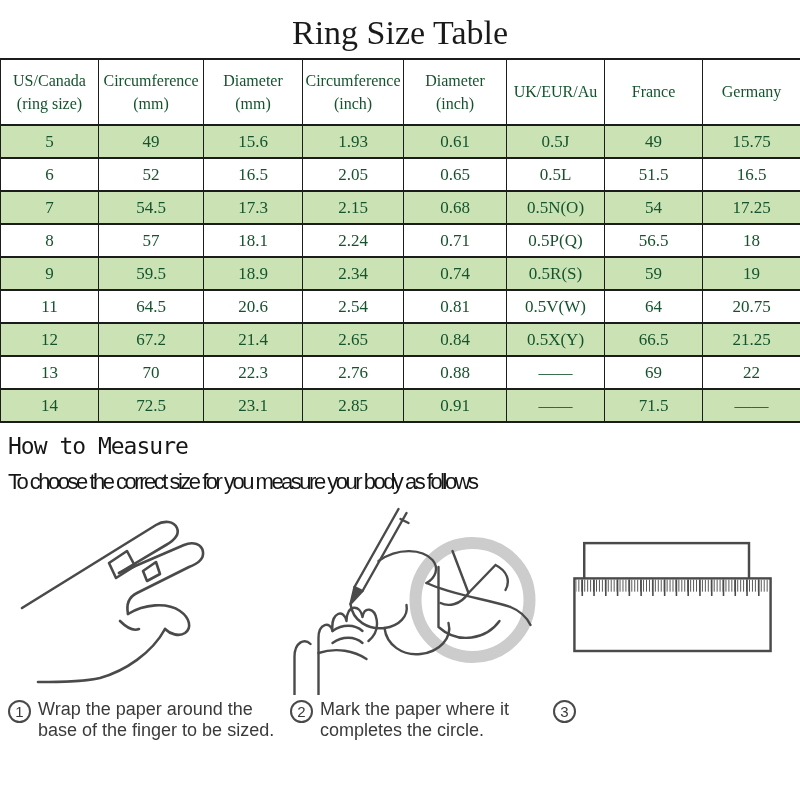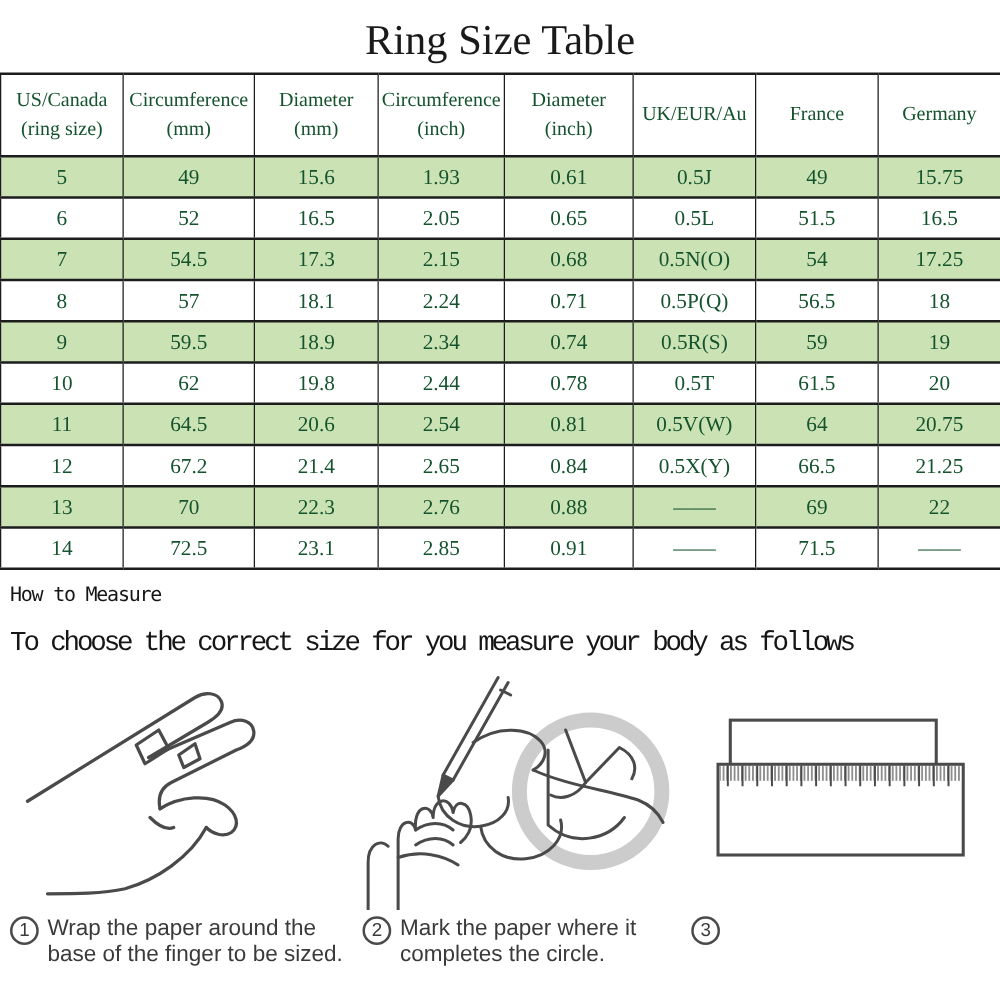--- a/index.html
+++ b/index.html
@@ -46,28 +46,28 @@
     padding: 0 2px;
     background: #ffffff;
   }
   table.ring-table tbody tr:nth-child(odd) td {
     background: var(--row-stripe, #cbe3b4);
   }
 
   
   .measure-heading {
     font-family: "DejaVu Sans Mono", monospace;
-    font-size: 16px;
+    font-size: 23px;
     letter-spacing: -1px;
     color: #161616;
     margin: 10px 0 0 8px;
     height: 28px;
   }
   .measure-sub {
-    font-family: Liberation Mono, monospace;
+    font-family: Liberation Sans, sans-serif;
     font-size: 22px;
     letter-spacing: -2.5px;
     color: #161616;
     margin: 8px 0 0 8px;
     height: 34px;
   }
 
   
   .illustrations {
     display: flex;
@@ -189,30 +189,20 @@
           <td>9</td>
           <td>59.5</td>
           <td>18.9</td>
           <td>2.34</td>
           <td>0.74</td>
           <td>0.5R(S)</td>
           <td>59</td>
           <td>19</td>
         </tr>
         <tr>
-          <td>10</td>
-          <td>62</td>
-          <td>19.8</td>
-          <td>2.44</td>
-          <td>0.78</td>
-          <td>0.5T</td>
-          <td>61.5</td>
-          <td>20</td>
-        </tr>
-        <tr>
           <td>11</td>
           <td>64.5</td>
           <td>20.6</td>
           <td>2.54</td>
           <td>0.81</td>
           <td>0.5V(W)</td>
           <td>64</td>
           <td>20.75</td>
         </tr>
         <tr>

